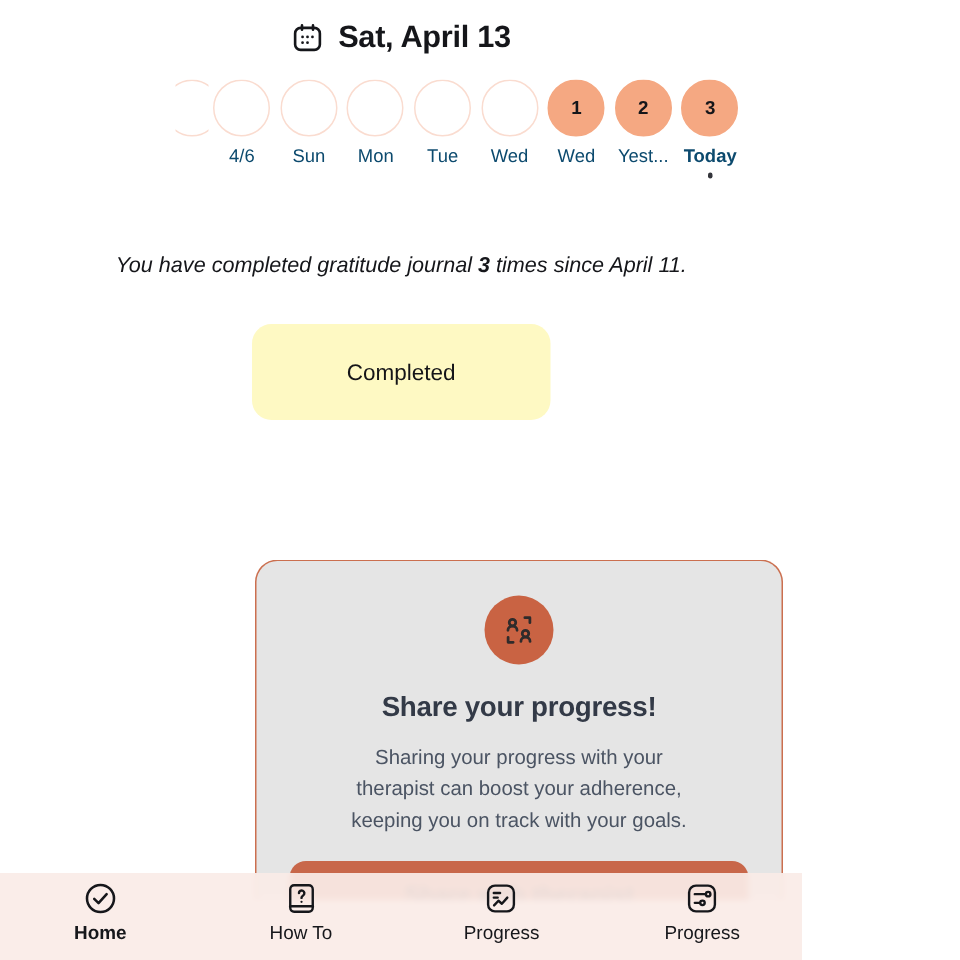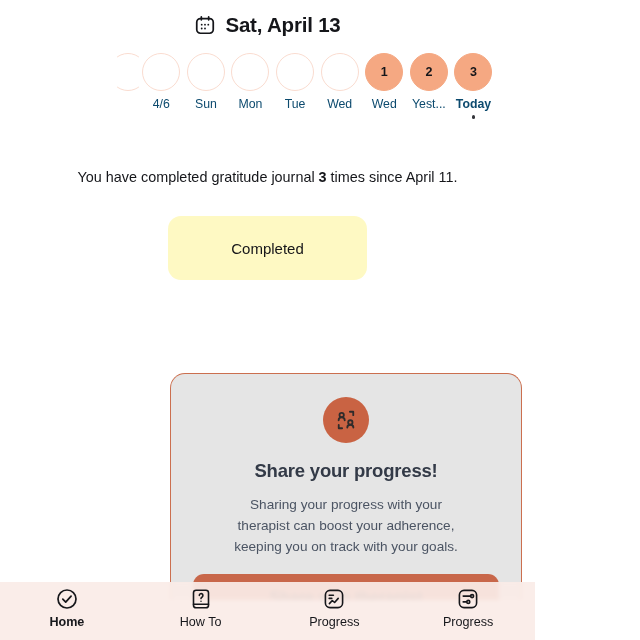--- a/index.html
+++ b/index.html
@@ -61,20 +61,21 @@
     width: 3.6px; height: 3.6px; border-radius: 50%;
     background: #34353b;
   }
   .day-dot.hidden { visibility: hidden; }
 
   
   .summary {
     text-align: center;
     font-size: 14.4px; color: #15161a;
     margin-top: 44px;
+    font-style: italic;
   }
   .summary b { font-weight: bold; }
 
   
   .primary-wrap { padding: 0 168px; margin-top: 31px; }
   .completed-btn {
     height: 64px; width: 100%;
     background: #fef9c3;
     border: none; border-radius: 13px;
     font-family: "Liberation Sans", sans-serif;

